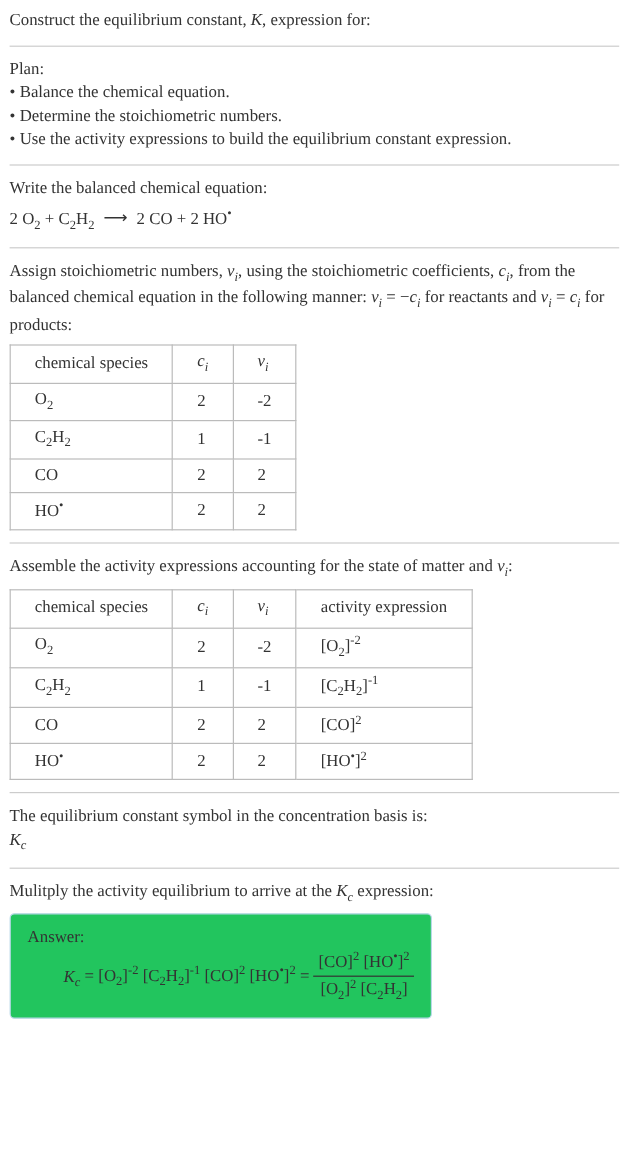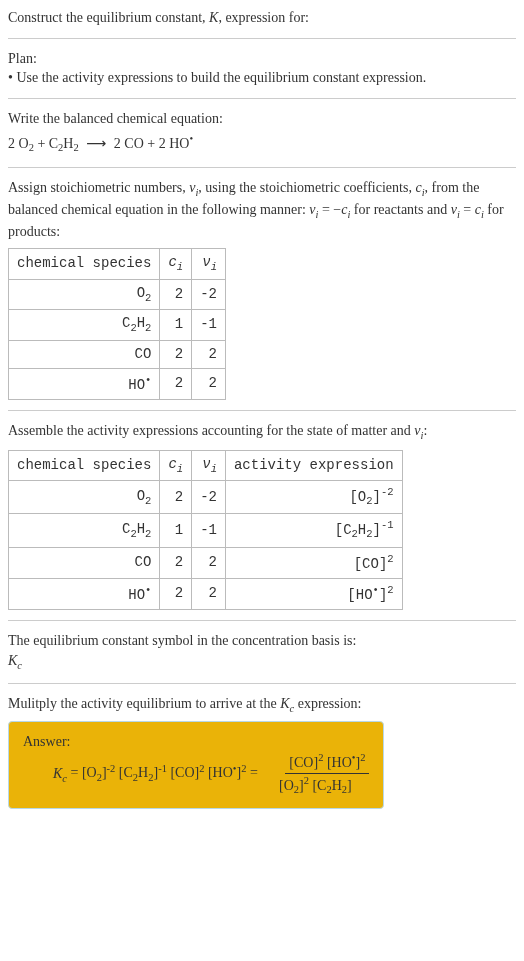--- a/index.html
+++ b/index.html
@@ -32,43 +32,41 @@
     }
     .italic {
       font-style: italic;
     }
     table {
       border-collapse: collapse;
       margin: 6px 0;
     }
     td, th {
       border: 1px solid #bbb;
-      padding: 4px 8px;
-      text-align: right;
+      padding: 4px 20px;
+      text-align: left;
       font-weight: normal;
-      font-family: Liberation Mono, monospace;
     }
     .answer-box {
-      background-color: #eab308;
+      background-color: #22c55e;
       border: 1px solid #b8d8e8;
       border-radius: 4px;
       padding: 10px 14px;
       display: inline-block;
       margin-top: 4px;
     }
     .frac {
       display: inline-block;
       vertical-align: middle;
       text-align: center;
     }
     .frac-num {
       display: block;
       border-bottom: 1px solid #333;
       padding: 0 4px;
-      margin-left: 24px;
     }
     .frac-den {
       display: block;
       padding: 0 4px;
     }
     .arrow {
       display: inline-block;
       margin: 0 4px;
     }
     .indent {
@@ -79,20 +77,22 @@
 <body>
 
 <div class="section">
   <div>Construct the equilibrium constant, <span class="italic">K</span>, expression for:</div>
 </div>
 
 <hr>
 
 <div class="section">
   <div>Plan:</div>
+  <div>• <span>Balance the chemical equation.</span></div>
+  <div>• <span>Determine the stoichiometric numbers.</span></div>
   <div>• <span>Use the activity expressions to build the equilibrium constant expression.</span></div>
 </div>
 
 <hr>
 
 <div class="section">
   <div>Write the balanced chemical equation:</div>
   <div class="equation">
     2 O<span class="sub">2</span> + C<span class="sub">2</span>H<span class="sub">2</span> <span class="arrow">⟶</span> 2 CO + 2 HO<span class="sup">•</span>
   </div>

